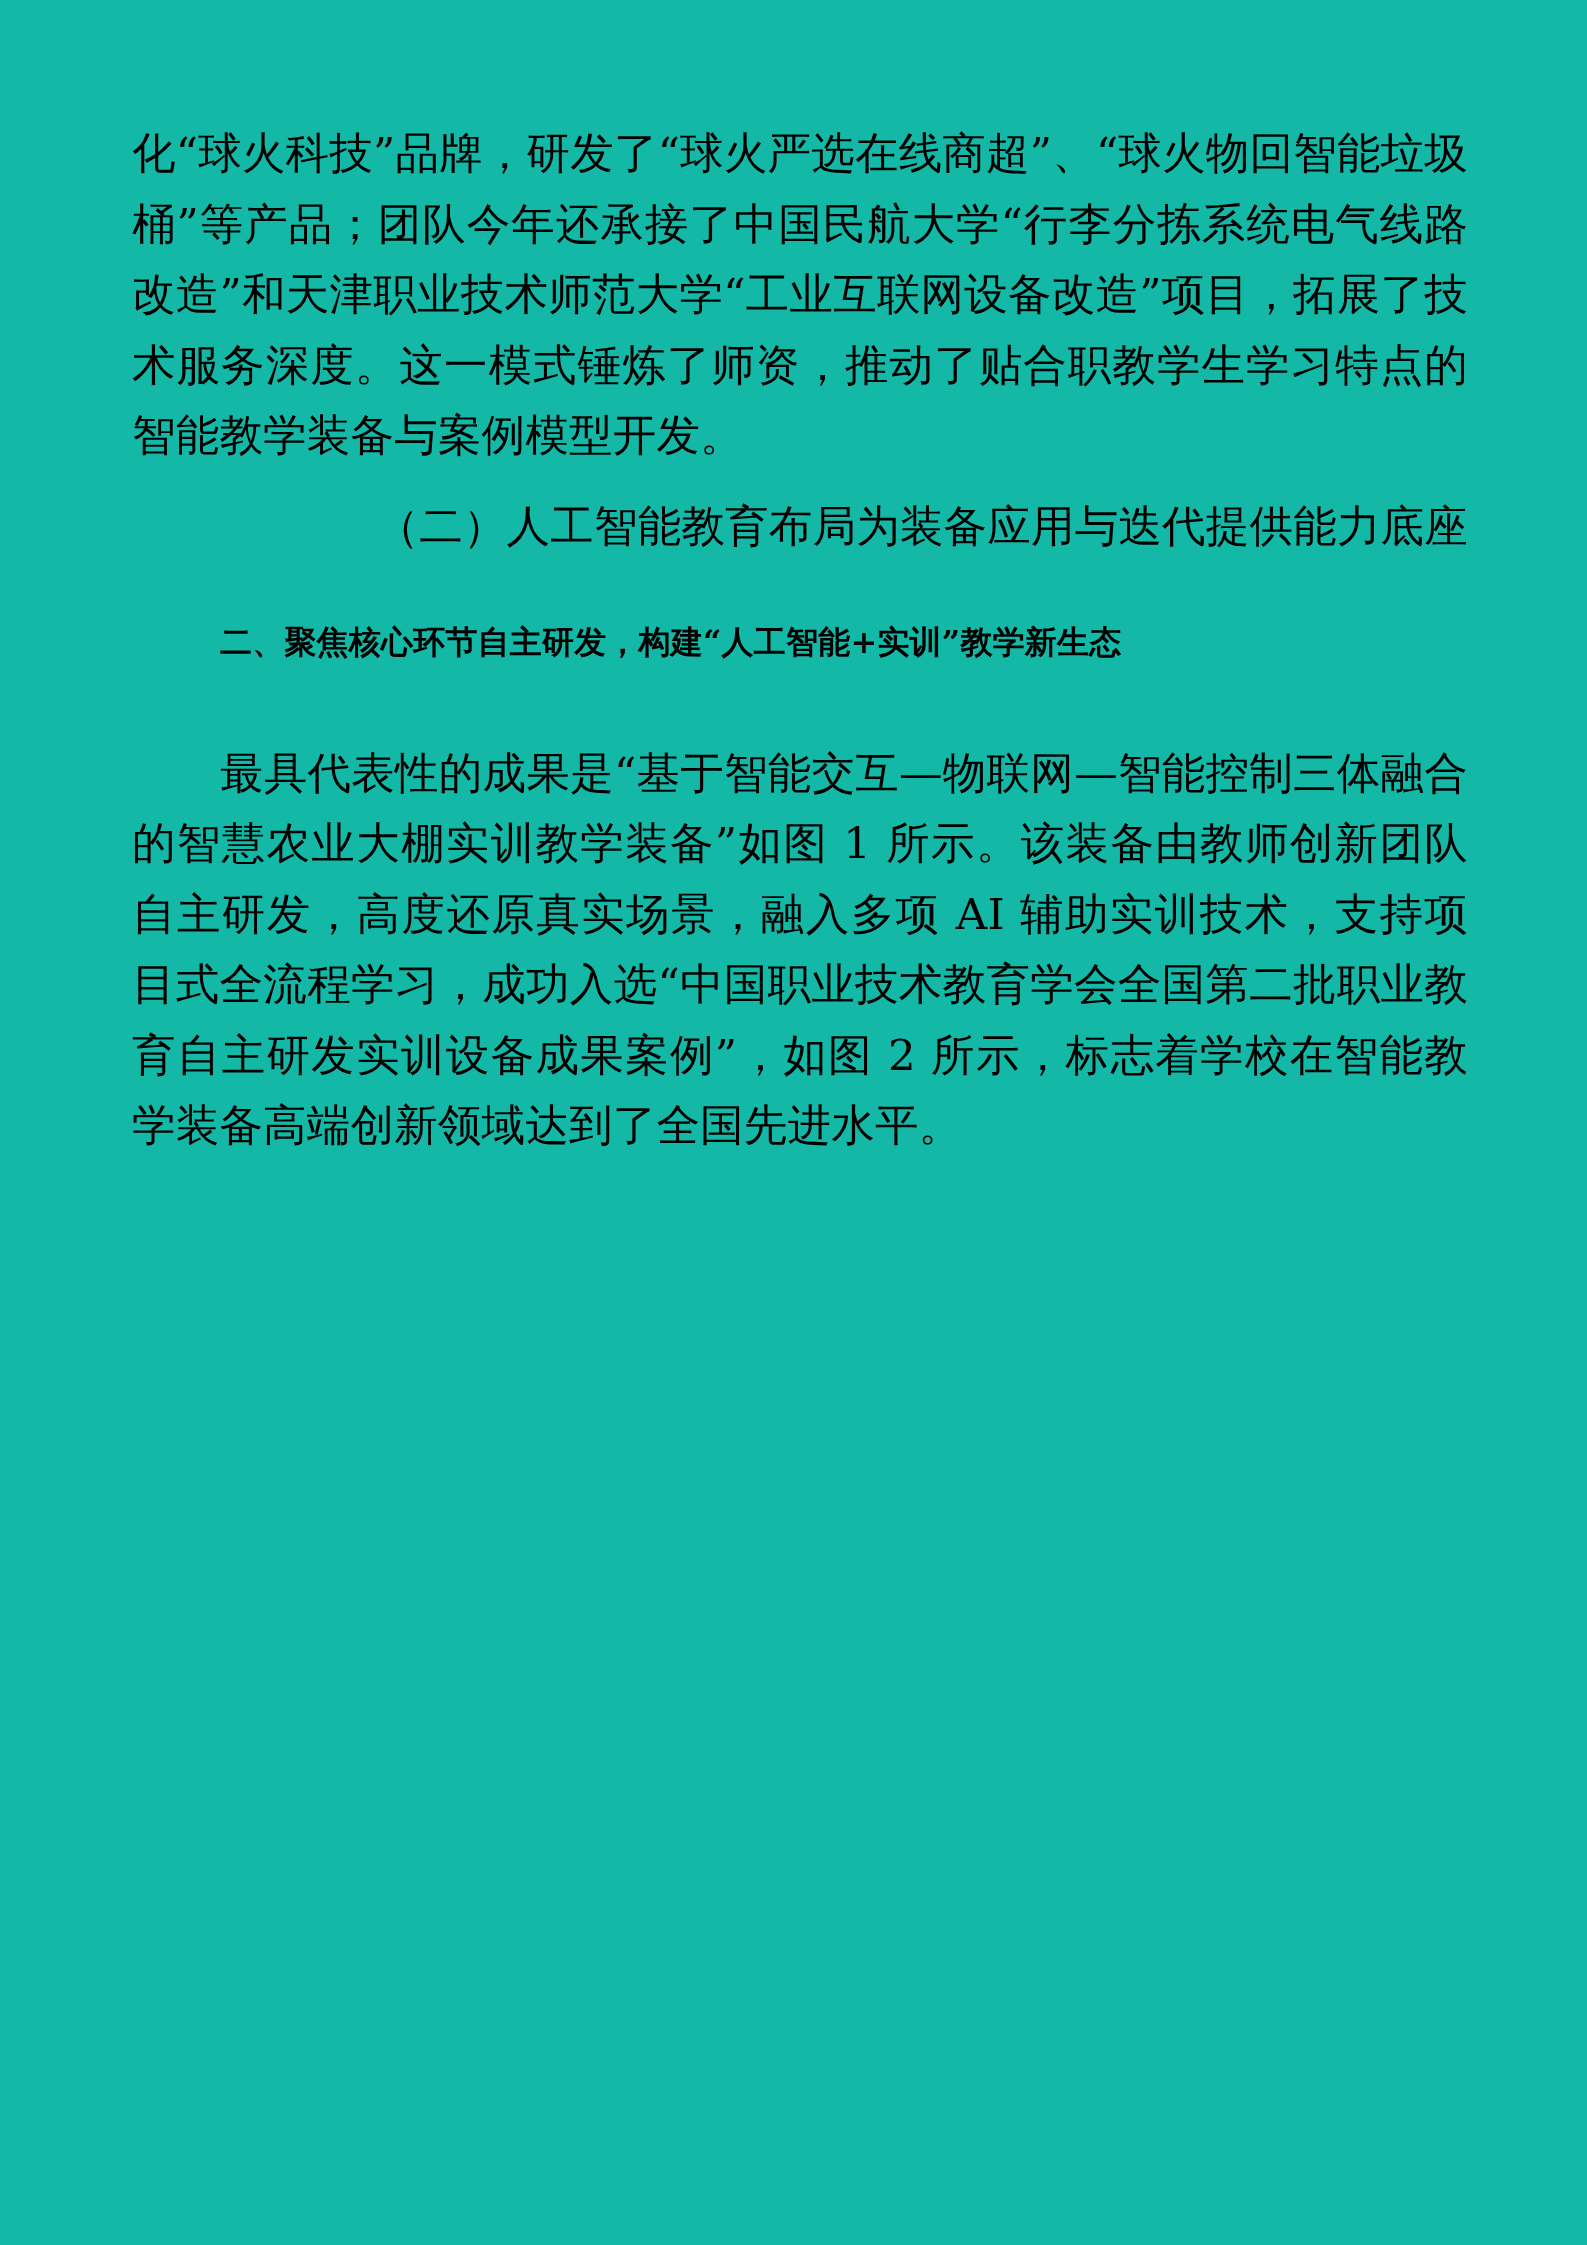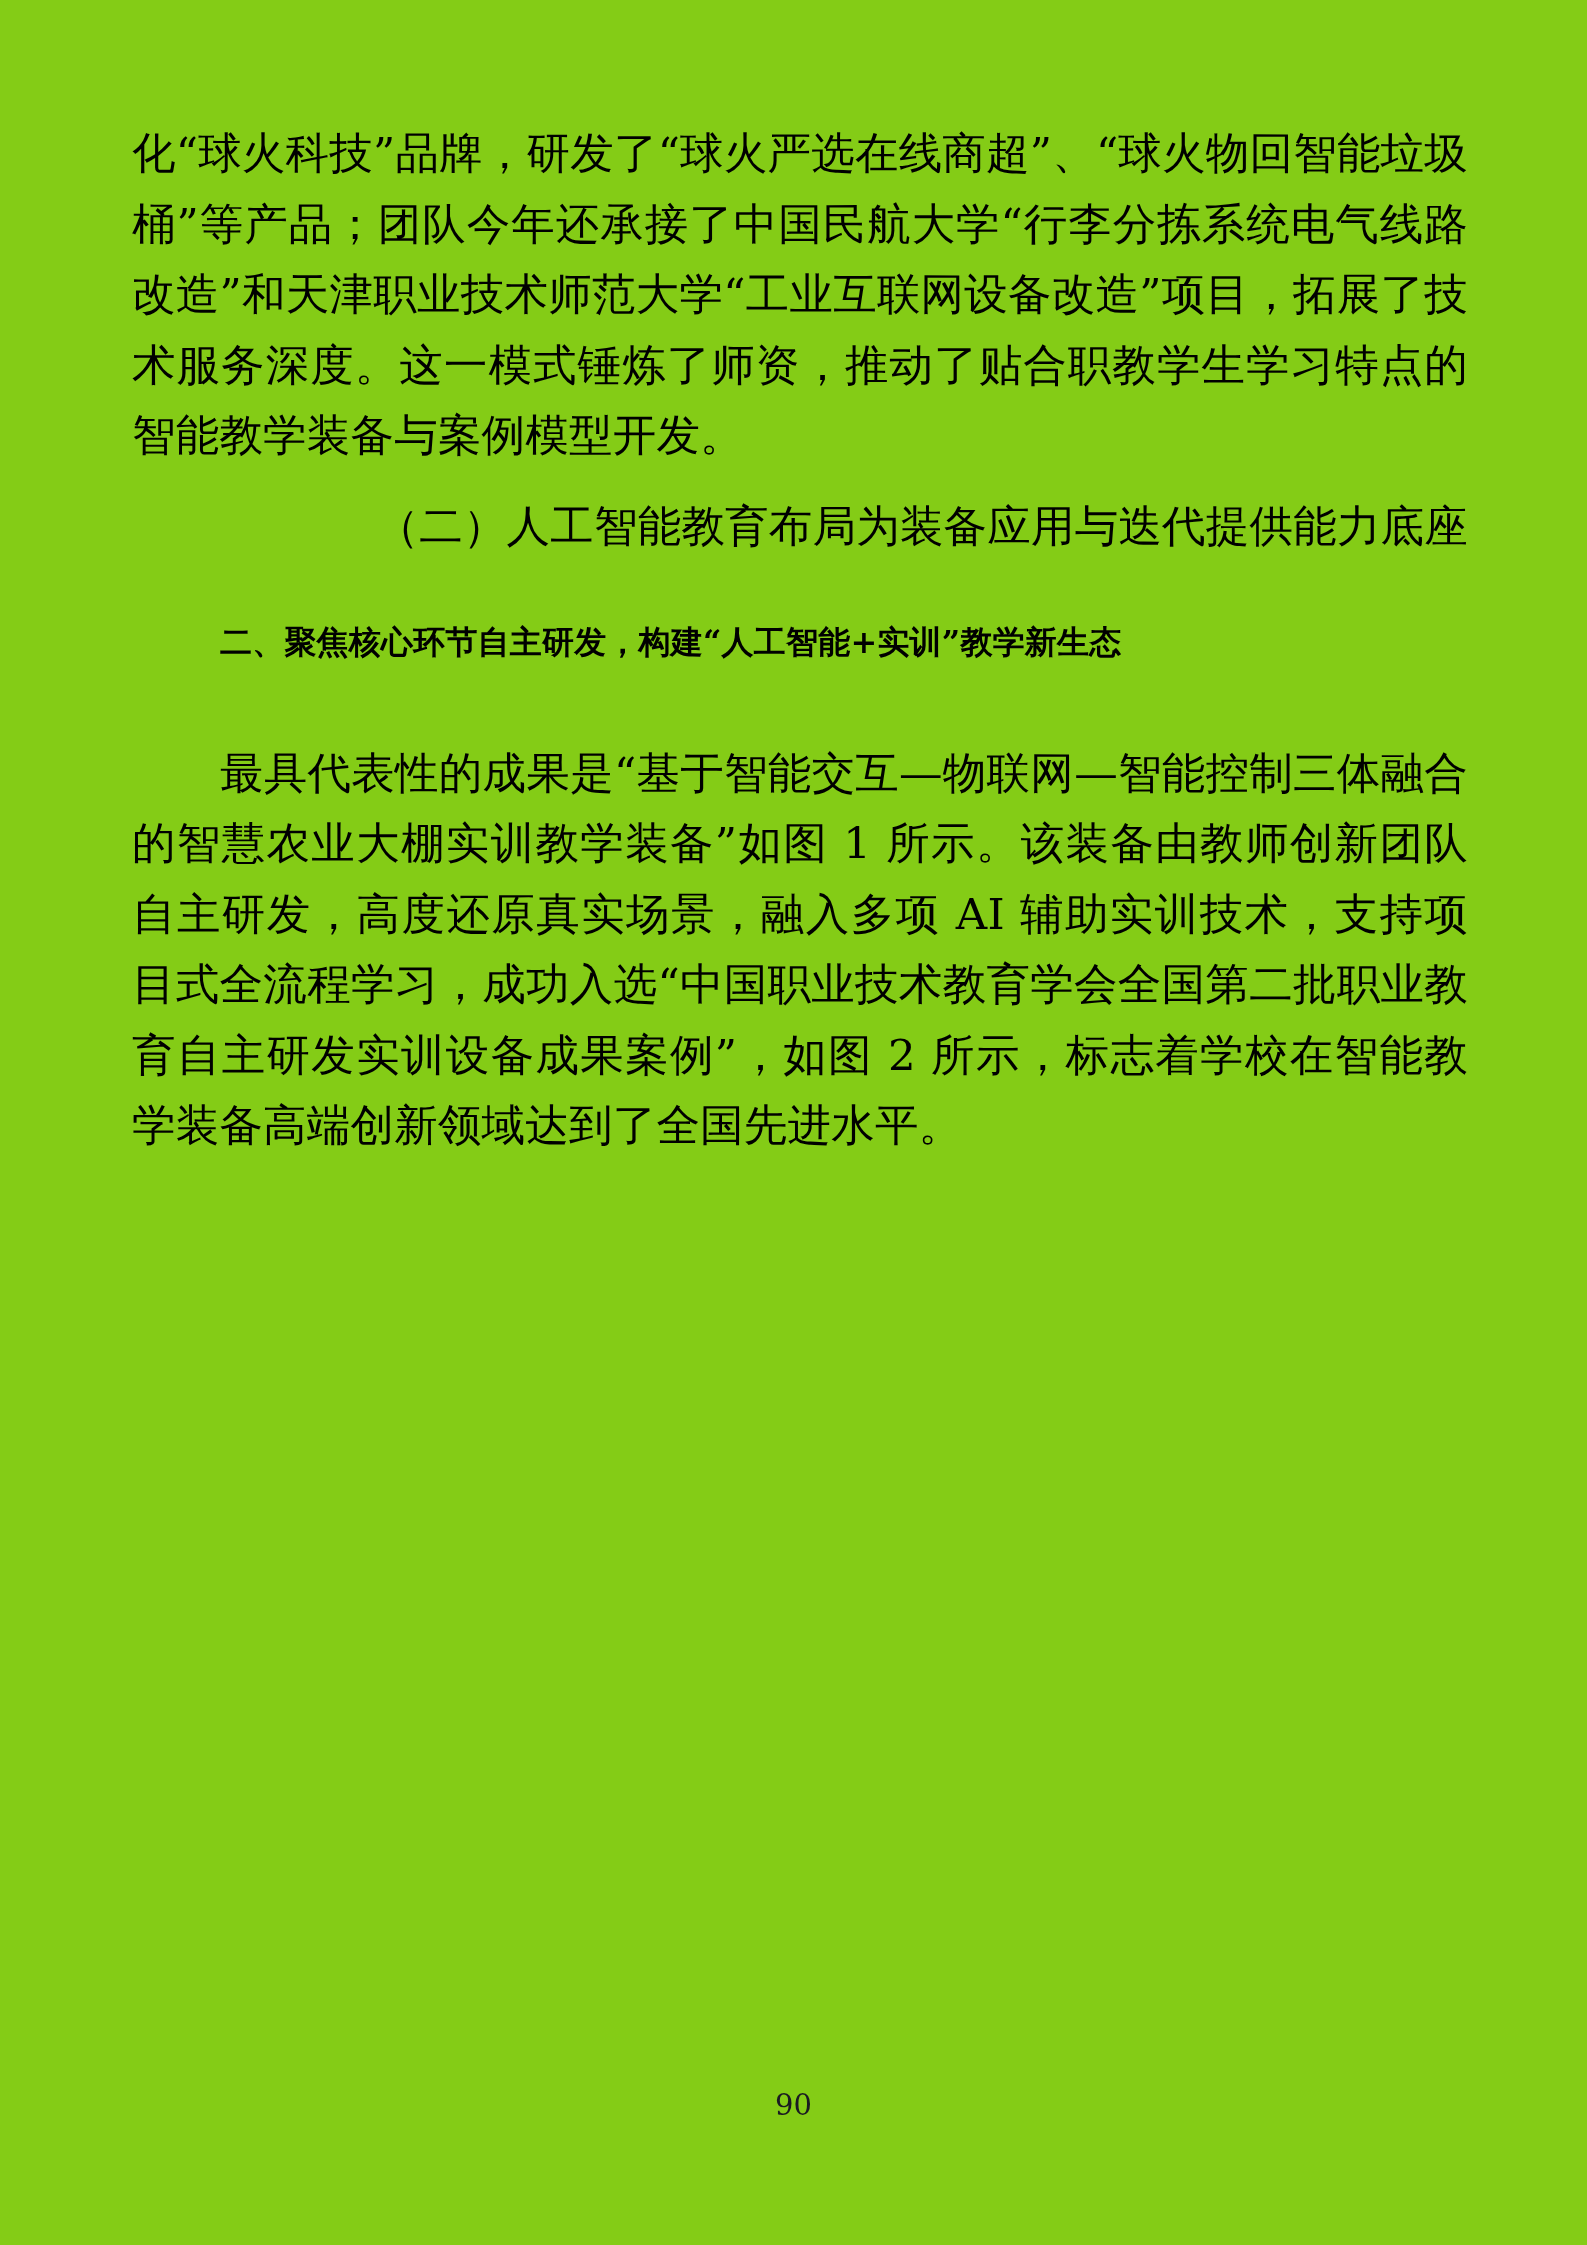--- a/index.html
+++ b/index.html
@@ -15,21 +15,21 @@
     color: #000000;
     overflow: hidden;
   }
 
   #page {
     position: absolute;
     left: 0;
     top: 0;
     width: 1587px;
     height: 2245px;
-    background: #84cc16;
+    background: #14b8a6;
   }
 
   .content {
     position: absolute;
     left: 132px;
     top: 118px;
     width: 1336px;
   }
 
   
@@ -120,15 +120,14 @@
 
     <div class="gap-sm"></div>
 
 
     <div class="gap-sm"></div>
 
     <p class="para indent">最具代表性的成果是“基于智能交互—物联网—智能控制三体融合的智慧农业大棚实训教学装备”如图 1 所示。该装备由教师创新团队自主研发，高度还原真实场景，融入多项 AI 辅助实训技术，支持项目式全流程学习，成功入选“中国职业技术教育学会全国第二批职业教育自主研发实训设备成果案例”，如图 2 所示，标志着学校在智能教学装备高端创新领域达到了全国先进水平。</p>
 
   </div>
 
-  <div class="page-number">90</div>
 
 </div>
 
 </body></html>

